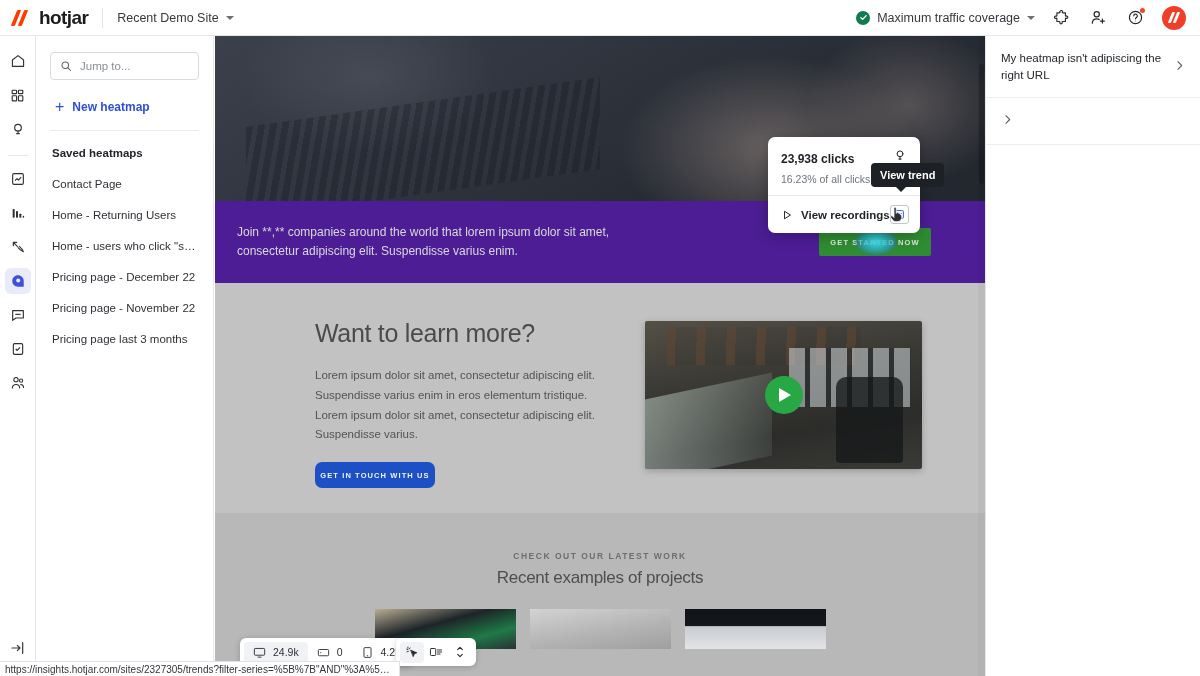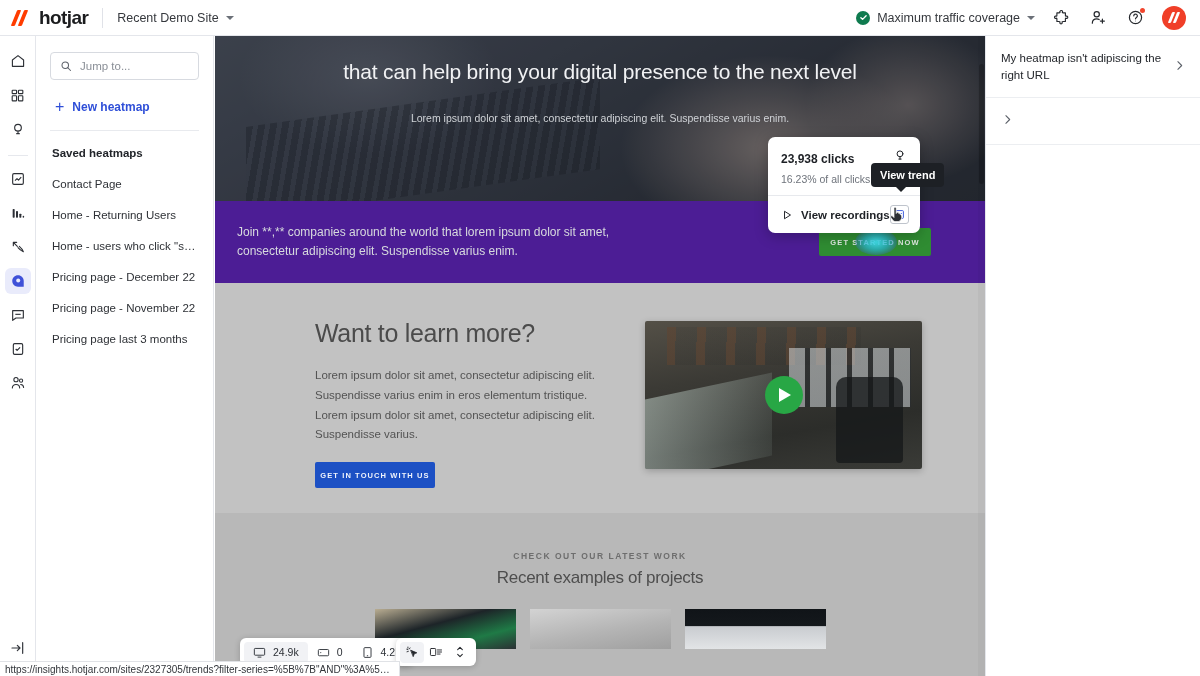--- a/index.html
+++ b/index.html
@@ -144,21 +144,21 @@
     background: radial-gradient(ellipse at center, rgba(64,224,240,0.95) 0%, rgba(40,180,216,0.7) 42%, rgba(52,110,190,0.35) 70%, rgba(60,90,170,0) 100%);
     pointer-events: none;
   }
 
   
   .sec2 { background: #c2c2c2; height: 230px; display: flex; padding: 36px 22px 0 100px; }
   .sec2-left { width: 300px; }
   .sec2-h { font-size: 25px; font-weight: 300; color: #4b4b4b; letter-spacing: -0.3px; }
   .sec2-p { font-size: 11.5px; line-height: 1.72; color: #535353; margin-top: 18px; }
   .btn-blue {
-    margin-top: 17px; width: 120px; height: 26px; background: #1c50c4; border-radius: 2px;
+    margin-top: 17px; width: 120px; height: 26px; background: #1c50c4; border-radius: 7px;
     display: flex; align-items: center; justify-content: center;
     font-size: 7.5px; font-weight: bold; letter-spacing: 1.1px; color: #eef2fb; cursor: pointer;
   }
   .video {
     width: 277px; height: 148px; margin-left: 30px; margin-top: 2px; position: relative;
     border-radius: 2px; overflow: hidden; box-shadow: 0 2px 7px rgba(0,0,0,0.22);
     background: linear-gradient(170deg, #545047 0%, #3b3a35 35%, #2c2d2a 70%, #3a3b37 100%);
   }
   .video-beam {
     position: absolute; left: 0; top: 44%; width: 46%; height: 56%;
@@ -415,24 +415,20 @@
     <div class="list-item">Pricing page - November 22</div>
     <div class="list-item">Pricing page last 3 months</div>
   </div>
 
   <div class="canvas">
 
     <div class="hero">
       <div class="hero-photo"></div>
       <div class="hero-kb"></div>
       <div class="hero-shade"></div>
-      <div class="hero-txt">
-        <div class="hero-h1">that can help bring your digital presence to the next level</div>
-        <div class="hero-p">Lorem ipsum dolor sit amet, consectetur adipiscing elit. Suspendisse varius enim.</div>
-      </div>
     </div>
 
     <div class="band">
       <div class="band-txt">Join **,** companies around the world that lorem ipsum dolor sit amet, consectetur adipiscing elit. Suspendisse varius enim.</div>
       <div class="cta-wrap">
         <div class="cta-green">GET STARTED NOW</div>
         <div class="blob"></div>
       </div>
     </div>
 

